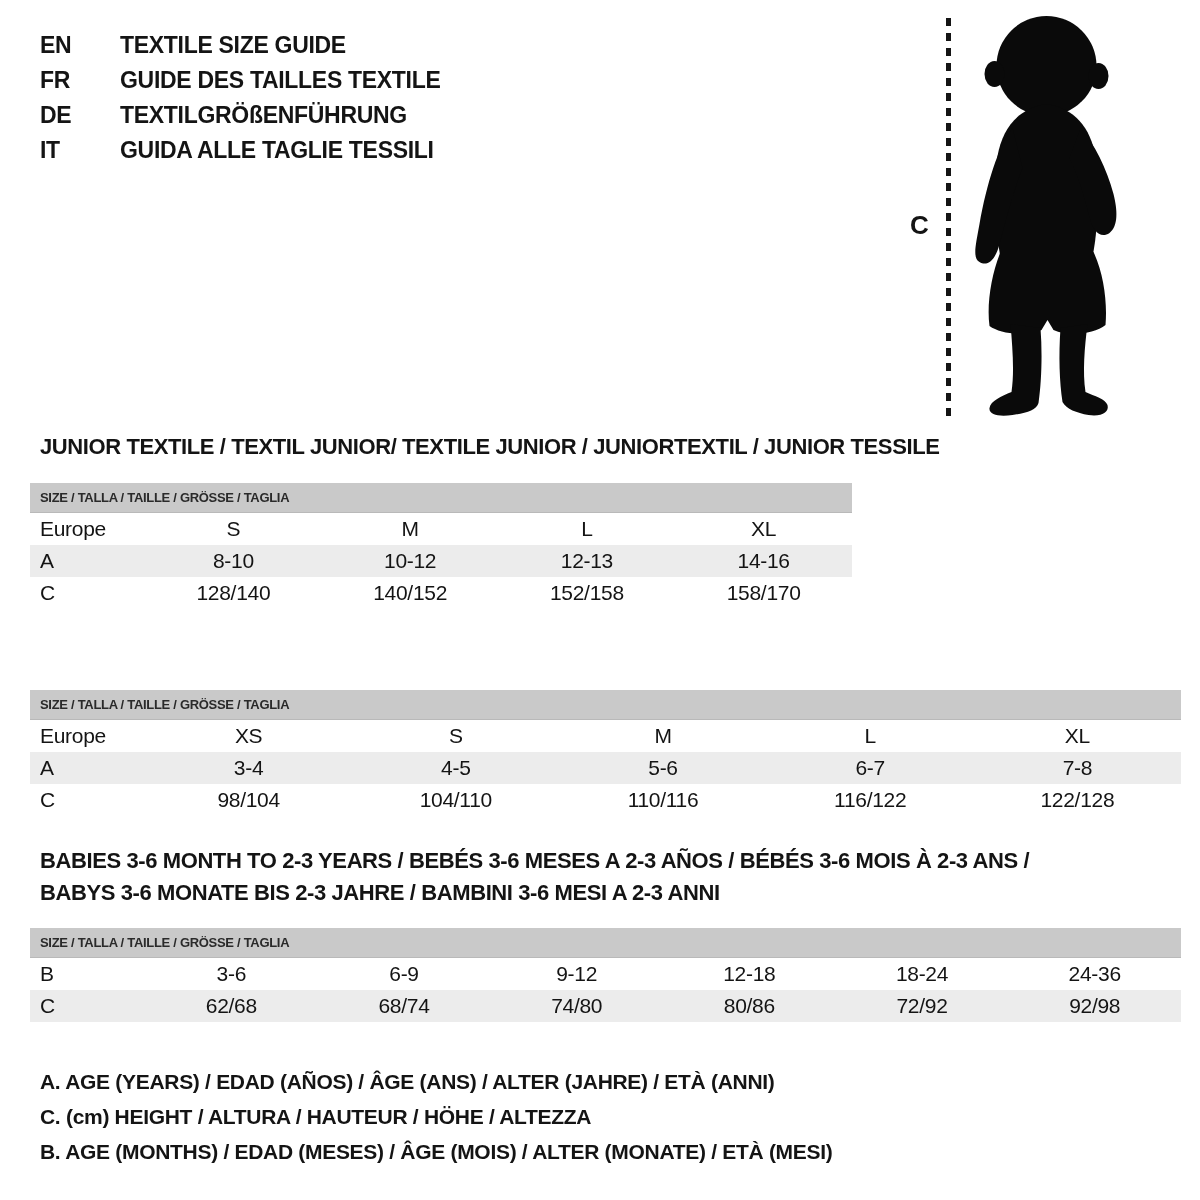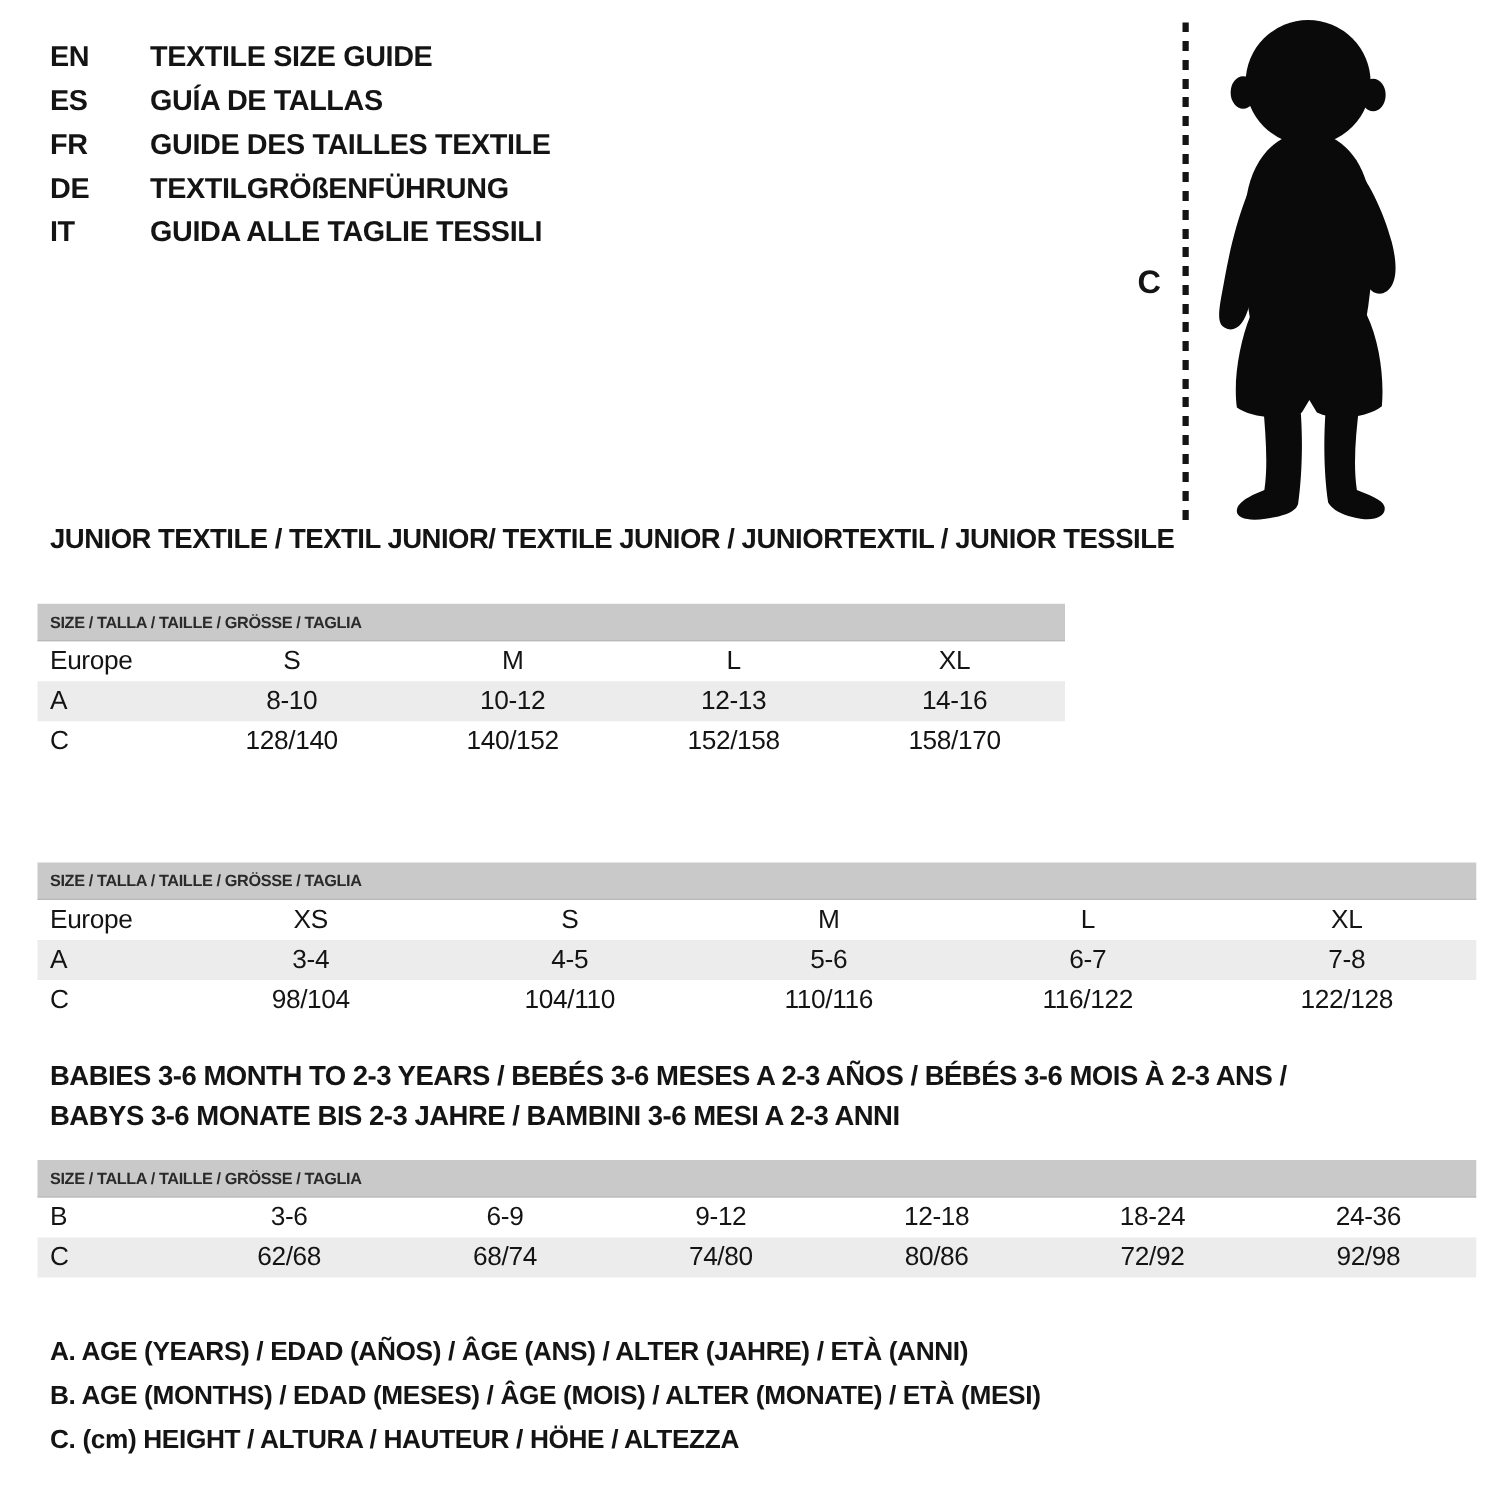--- a/index.html
+++ b/index.html
@@ -55,24 +55,20 @@
 <body>
 
 <div class="page">
 
   <div class="lang-list">
     <div class="lang-row">
       <span class="lang-code">EN</span>
       <span class="lang-label">TEXTILE SIZE GUIDE</span>
     </div>
     <div class="lang-row">
-      <span class="lang-code">ES</span>
-      <span class="lang-label">GUÍA DE TALLAS</span>
-    </div>
-    <div class="lang-row">
       <span class="lang-code">FR</span>
       <span class="lang-label">GUIDE DES TAILLES TEXTILE</span>
     </div>
     <div class="lang-row">
       <span class="lang-code">DE</span>
       <span class="lang-label">TEXTILGRÖßENFÜHRUNG</span>
     </div>
     <div class="lang-row">
       <span class="lang-code">IT</span>
       <span class="lang-label">GUIDA ALLE TAGLIE TESSILI</span>
@@ -88,21 +84,21 @@
       <ellipse cx="132" cy="66" rx="10" ry="13"></ellipse>
       <path d="M80 94 C52 98 36 118 31 146 C26 176 28 214 34 248 L126 248 C132 214 134 176 129 146 C124 118 108 98 80 94 Z"></path>
       <path d="M46 118 C32 136 20 174 13 214 C9 236 6 248 13 252 C21 257 29 250 33 234 C40 208 48 178 56 158 Z"></path>
       <path d="M114 118 C128 134 140 158 147 184 C151 200 152 216 143 223 C134 229 126 221 123 207 C118 188 112 166 103 148 Z"></path>
       <path d="M34 242 C25 264 20 294 23 316 C34 324 60 327 75 320 L81 310 L87 320 C102 327 128 324 139 315 C141 292 137 263 127 242 Z"></path>
       <path d="M44 314 C46 338 48 362 45 382 C35 386 24 391 23 398 C22 405 33 407 46 405 C60 403 70 400 72 393 C75 372 76 344 74 318 Z"></path>
       <path d="M94 318 C92 346 93 372 96 392 C100 399 110 403 122 405 C135 407 143 402 141 395 C139 389 128 386 119 382 C116 362 118 338 121 314 Z"></path>
     </g>
   </svg>
 
-  <div class="sec-title" style="top:418px;">JUNIOR TEXTILE / TEXTIL JUNIOR/ TEXTILE JUNIOR / JUNIORTEXTIL / JUNIOR TESSILE</div>
+  <div class="sec-title" style="top:434px;">JUNIOR TEXTILE / TEXTIL JUNIOR/ TEXTILE JUNIOR / JUNIORTEXTIL / JUNIOR TESSILE</div>
   <div class="size-bar" style="top:483px;width:822px;">SIZE / TALLA / TAILLE / GRÖSSE / TAGLIA</div>
   <div class="trow cols4" style="top:513px;width:822px;">
     <span class="tlabel">Europe</span>
     <span class="tcell">S</span>
     <span class="tcell">M</span>
     <span class="tcell">L</span>
     <span class="tcell">XL</span>
   </div>
   <div class="trow cols4 shaded" style="top:545px;width:822px;">
     <span class="tlabel">A</span>
@@ -162,17 +158,17 @@
     <span class="tcell">62/68</span>
     <span class="tcell">68/74</span>
     <span class="tcell">74/80</span>
     <span class="tcell">80/86</span>
     <span class="tcell">72/92</span>
     <span class="tcell">92/98</span>
   </div>
 
   <div class="legend">
     <div class="legend-line">A. AGE (YEARS) / EDAD (AÑOS) / ÂGE (ANS) / ALTER (JAHRE) / ETÀ (ANNI)</div>
+    <div class="legend-line">C. (cm) HEIGHT / ALTURA / HAUTEUR / HÖHE / ALTEZZA</div>
     <div class="legend-line">B. AGE (MONTHS) / EDAD (MESES) / ÂGE (MOIS) / ALTER (MONATE) / ETÀ (MESI)</div>
-    <div class="legend-line">C. (cm) HEIGHT / ALTURA / HAUTEUR / HÖHE / ALTEZZA</div>
   </div>
 
 </div>
 
 </body></html>

